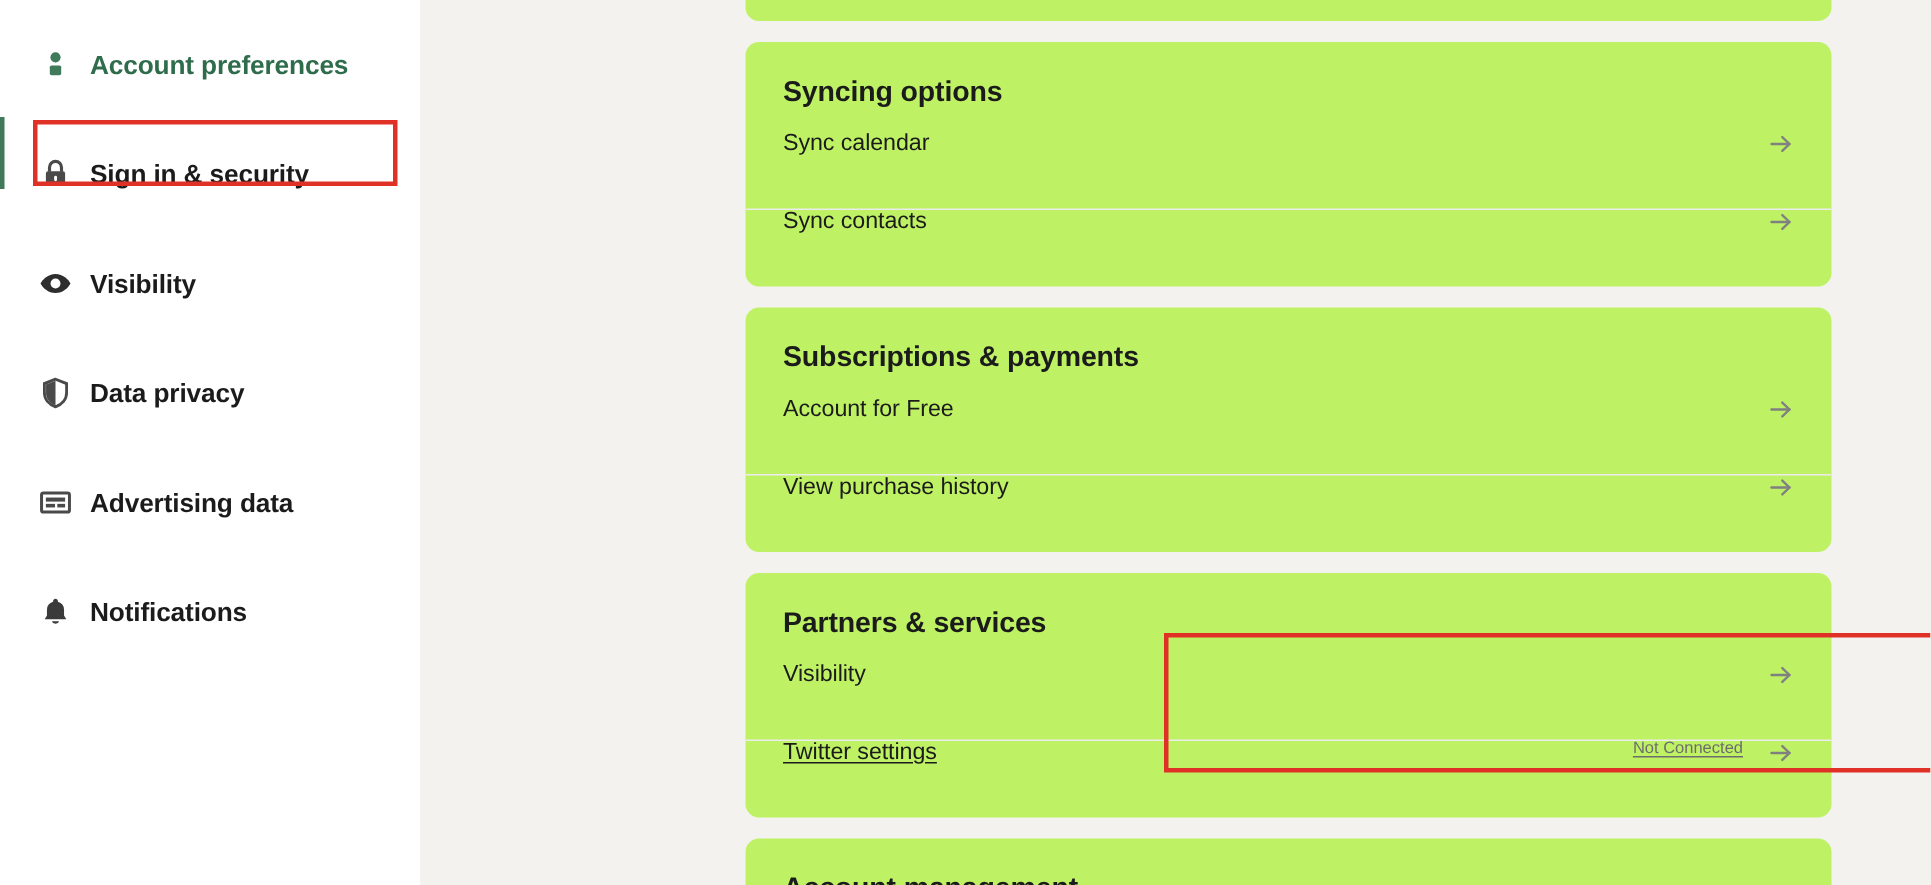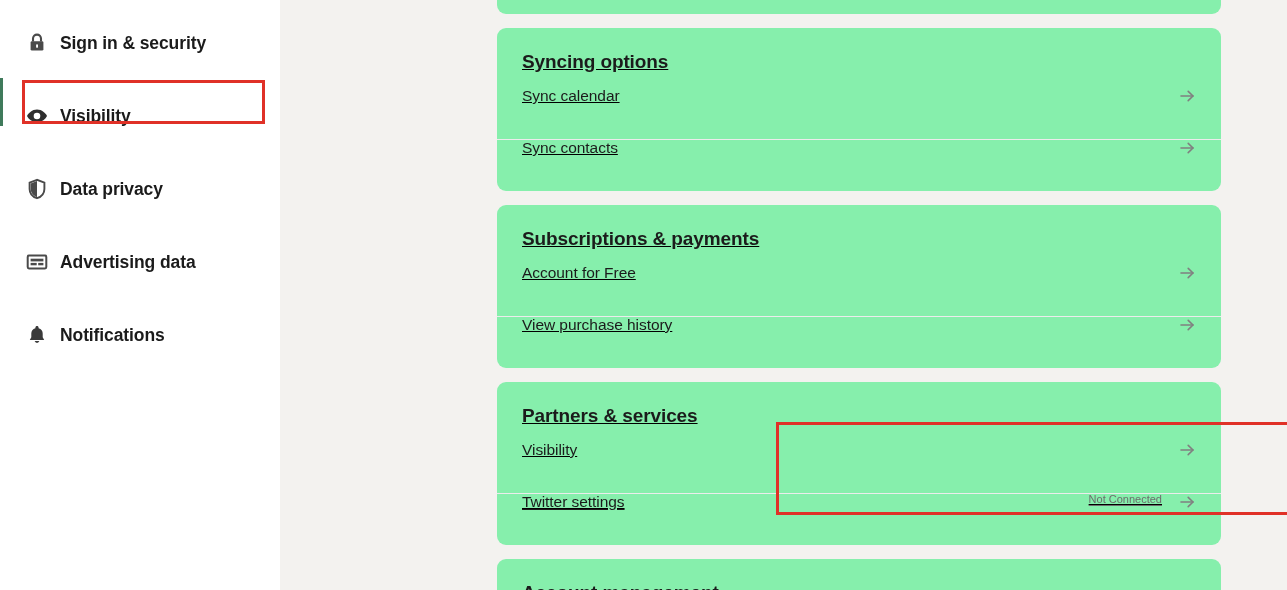--- a/index.html
+++ b/index.html
@@ -133,24 +133,23 @@
   }
 
   #cards {
     position: absolute;
     left: 217px;   
     top: 0;
     width: 724px;  
   }
 
   .card {
-    background: #86efac;
+    background: #bef264;
     border-radius: 9px;
     overflow: hidden;
-    text-decoration: underline;
   }
 
   
   #card-top {
     height: 14px;
     border-radius: 0 0 9px 9px;
     margin-bottom: 14px;
   }
 
   .card + .card { margin-top: 14px; }
@@ -226,20 +225,29 @@
 
 <div id="app">
 
   <aside id="sidebar">
 
     <div id="active-rail"></div>
 
 
     <nav id="nav">
 
+      <div class="nav-item active">
+        <span class="nav-icon">
+          <svg viewBox="0 0 24 24" fill="#3f7a5b">
+            <circle cx="12" cy="7.2" r="3.4"></circle>
+            <rect x="8.2" y="12.6" width="7.6" height="6.6" rx="1.2"></rect>
+          </svg>
+        </span>
+        <span class="nav-label">Account preferences</span>
+      </div>
 
       <div class="nav-item">
         <span class="nav-icon">
           <svg viewBox="0 0 24 24" fill="none">
             <path d="M8 10.5V7.6a4 4 0 0 1 8 0v2.9" stroke="#4a4a4a" stroke-width="2.1"></path>
             <rect x="5.6" y="10.2" width="12.8" height="9.4" rx="1.4" fill="#4a4a4a"></rect>
             <rect x="11.1" y="13.2" width="1.9" height="3.6" rx="0.9" fill="#ffffff"></rect>
           </svg>
         </span>
         <span class="nav-label">Sign in &amp; security</span>

